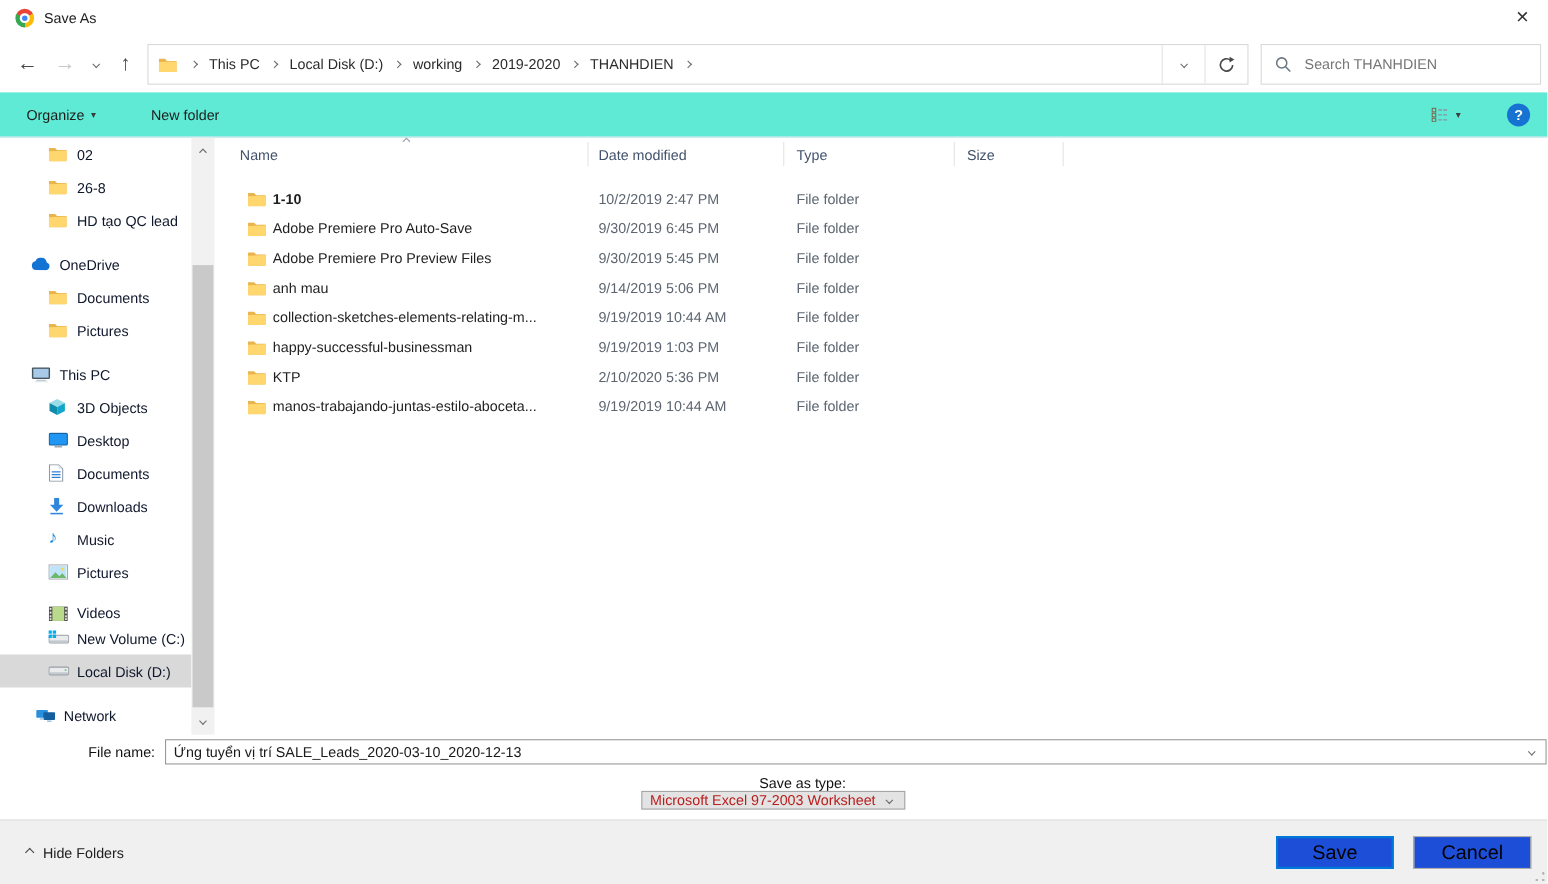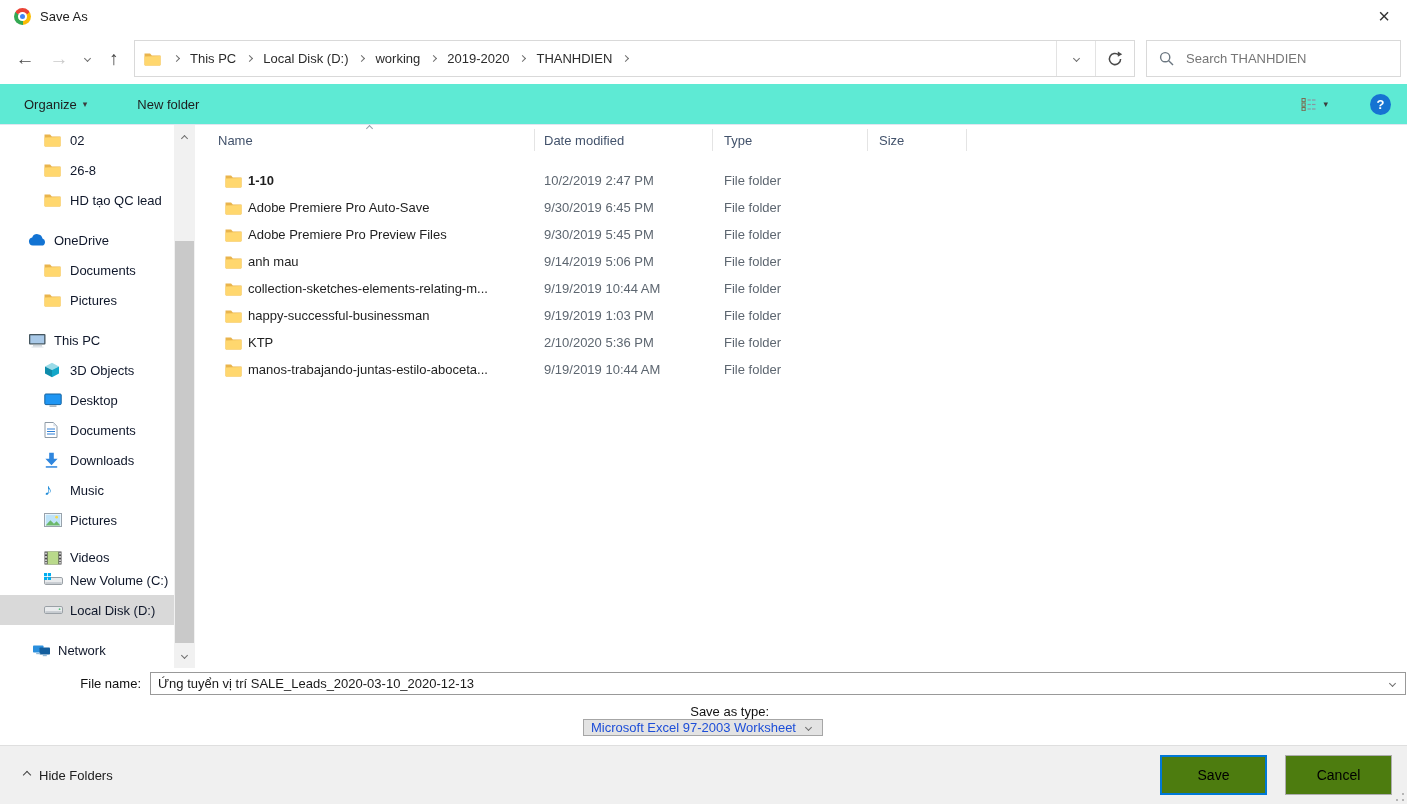--- a/index.html
+++ b/index.html
@@ -80,29 +80,29 @@
   .fmeta { color:#5d6670; }
 
   
   .footer-fields { height:77px; background:#fff; padding-top:4px; }
   .field-row { display:flex; align-items:center; height:23px; margin-right:1px; }
   .field-row + .field-row { margin-top:9px;flex-direction:column; }
   .field-label { width:150px; text-align:right; padding-right:9px; color:#111; flex:0 0 auto; }
   .combo-wrap { flex:1; height:23px; border:1px solid #999; background:#fff; display:flex; align-items:center; }
   .combo-wrap input { flex:1; border:none; outline:none; font-family:inherit; font-size:13px; color:#1a1a1a; padding-left:7px; min-width:0; background:transparent; }
   .combo-gray { flex:1; height:23px; border:1px solid #a6a6a6; background:#e3e3e3; display:flex; align-items:center; }
-  .combo-text { flex:1; padding-left:7px; color:#1d4ed8; white-space:nowrap; overflow:hidden; }
+  .combo-text { flex:1; padding-left:7px; color:#b91c1c; white-space:nowrap; overflow:hidden; }
   .combo-chv { width:26px; display:flex; justify-content:center; flex:0 0 auto; }
 
   
   .footer-bar { height:59px; background:#f0f0f0; border-top:1px solid #dfdfdf; display:flex; align-items:center; padding:0 15px 0 24px; position:relative; }
   .hide-folders { display:flex; align-items:center; color:#202020; }
   .hide-folders .chv { margin-right:9px; border-color:#444; }
   .btns { margin-left:auto; display:flex; align-items:center; }
-  .btn { width:107px; height:40px; display:flex; align-items:center; justify-content:center; background:#4d7c0f; color:#000; font-size:14px; }
+  .btn { width:107px; height:30px; display:flex; align-items:center; justify-content:center; background:#1d4ed8; color:#000; font-size:18px; }
   .btn-save { border:2px solid #0078d7; }
   .btn-cancel { border:1px solid #adadad; margin-left:18px; }
   .resize-grip { position:absolute; right:2px; bottom:2px; width:10px; height:10px;
     background:
       radial-gradient(circle at 8px 2px, #b5b5b5 1px, transparent 1.3px),
       radial-gradient(circle at 8px 8px, #b5b5b5 1px, transparent 1.3px),
       radial-gradient(circle at 2px 8px, #b5b5b5 1px, transparent 1.3px); }
 </style>
 </head>
 <body>

